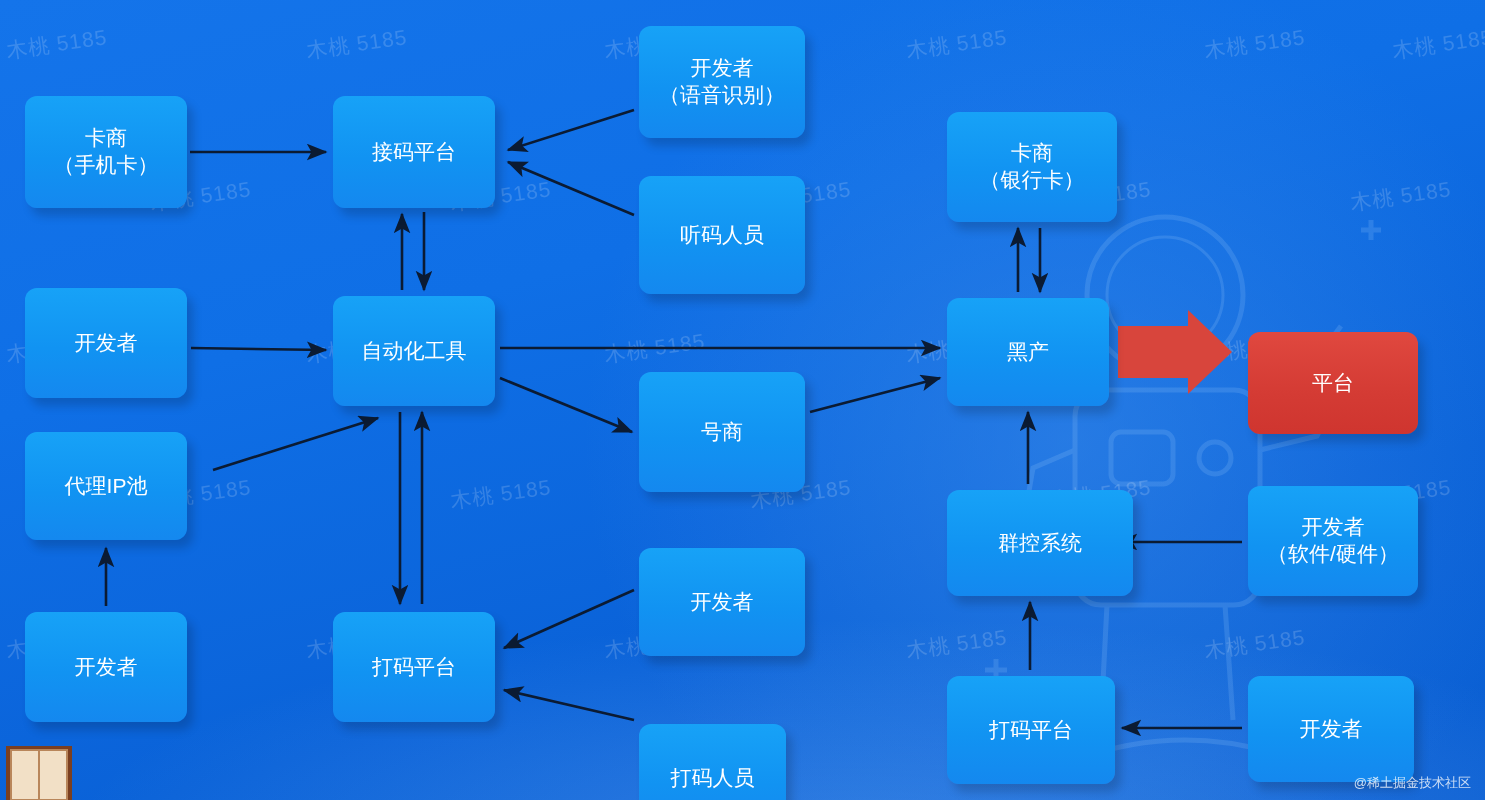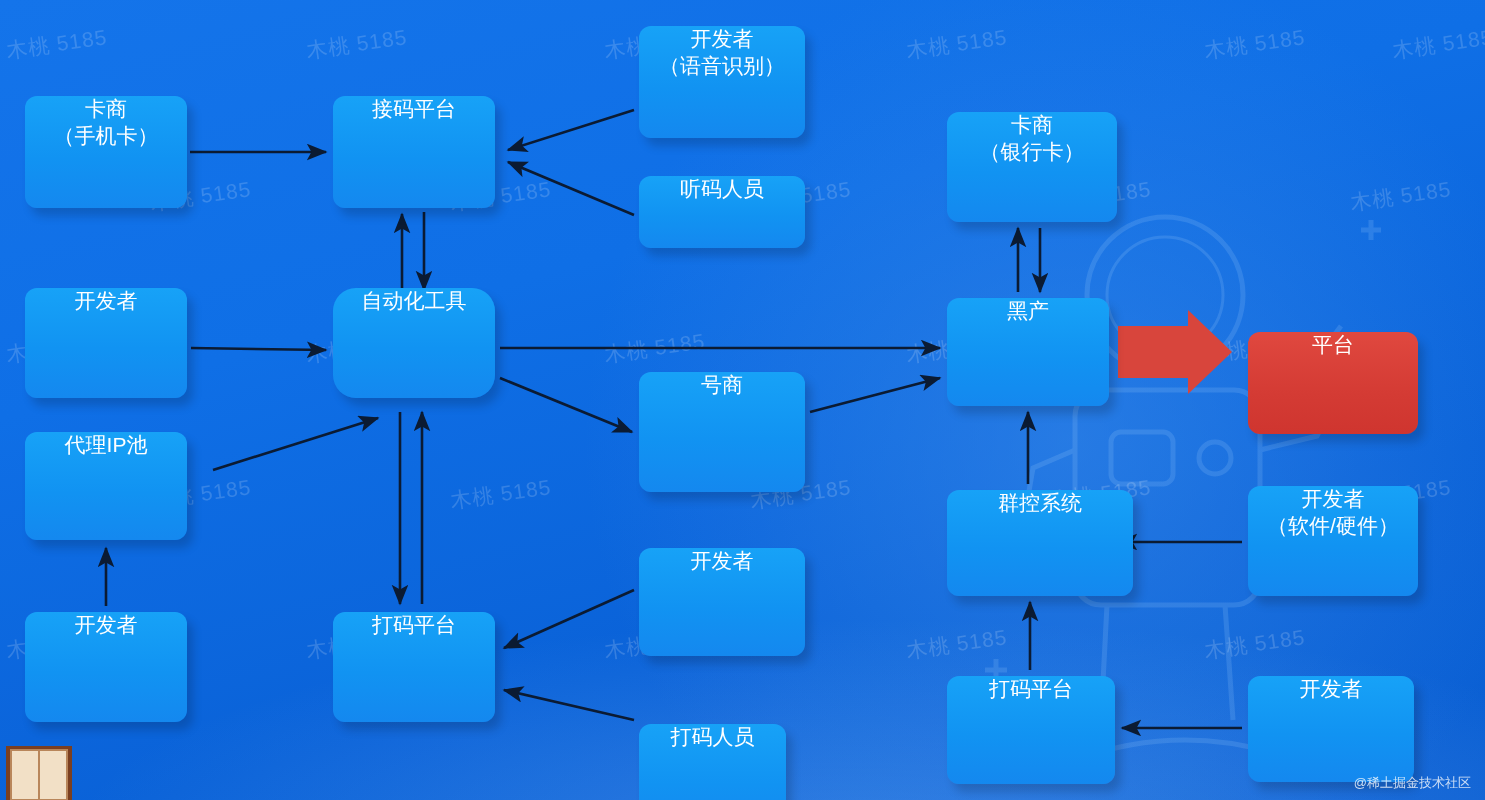--- a/index.html
+++ b/index.html
@@ -53,20 +53,21 @@
     pointer-events: none;
   }
   .node {
     position: absolute;
     border-radius: 12px;
     background: linear-gradient(180deg, #17a2f7 0%, #1193f2 55%, #1488ef 100%);
     color: #ffffff;
     display: flex;
     flex-direction: column;
     align-items: center;
+    justify-content: center;
     text-align: center;
     font-size: 21px;
     line-height: 1.28;
     box-shadow: 6px 8px 10px rgba(0,0,0,0.17);
     z-index: 3;
   }
   .node .l2 { display: block; }
   .node.red {
     background: linear-gradient(180deg, #e0483f 0%, #d43b34 60%, #cf352f 100%);
     margin-top: 30px;
@@ -200,27 +201,27 @@
         <span>卡商</span>
         <span class="l2">（手机卡）</span>
       </div>
       <div class="node" style="left: 333px; top: 96px; width: 162px; height: 112px;">
         <span>接码平台</span>
       </div>
       <div class="node" style="left: 639px; top: 26px; width: 166px; height: 112px;">
         <span>开发者</span>
         <span class="l2">（语音识别）</span>
       </div>
-      <div class="node" style="left: 639px; top: 176px; width: 166px; height: 72px;">
+      <div class="node" style="left: 639px; top: 176px; width: 166px; height: 118px;">
         <span>听码人员</span>
       </div>
       <div class="node" style="left: 25px; top: 288px; width: 162px; height: 110px;">
         <span>开发者</span>
       </div>
-      <div class="node" style="left: 333px; top: 288px; width: 162px; height: 110px; border-radius: 23px;">
+      <div class="node" style="left: 333px; top: 296px; width: 162px; height: 110px;">
         <span>自动化工具</span>
       </div>
       <div class="node" style="left: 25px; top: 432px; width: 162px; height: 108px;">
         <span>代理IP池</span>
       </div>
       <div class="node" style="left: 25px; top: 612px; width: 162px; height: 110px;">
         <span>开发者</span>
       </div>
       <div class="node" style="left: 333px; top: 612px; width: 162px; height: 110px;">
         <span>打码平台</span>

